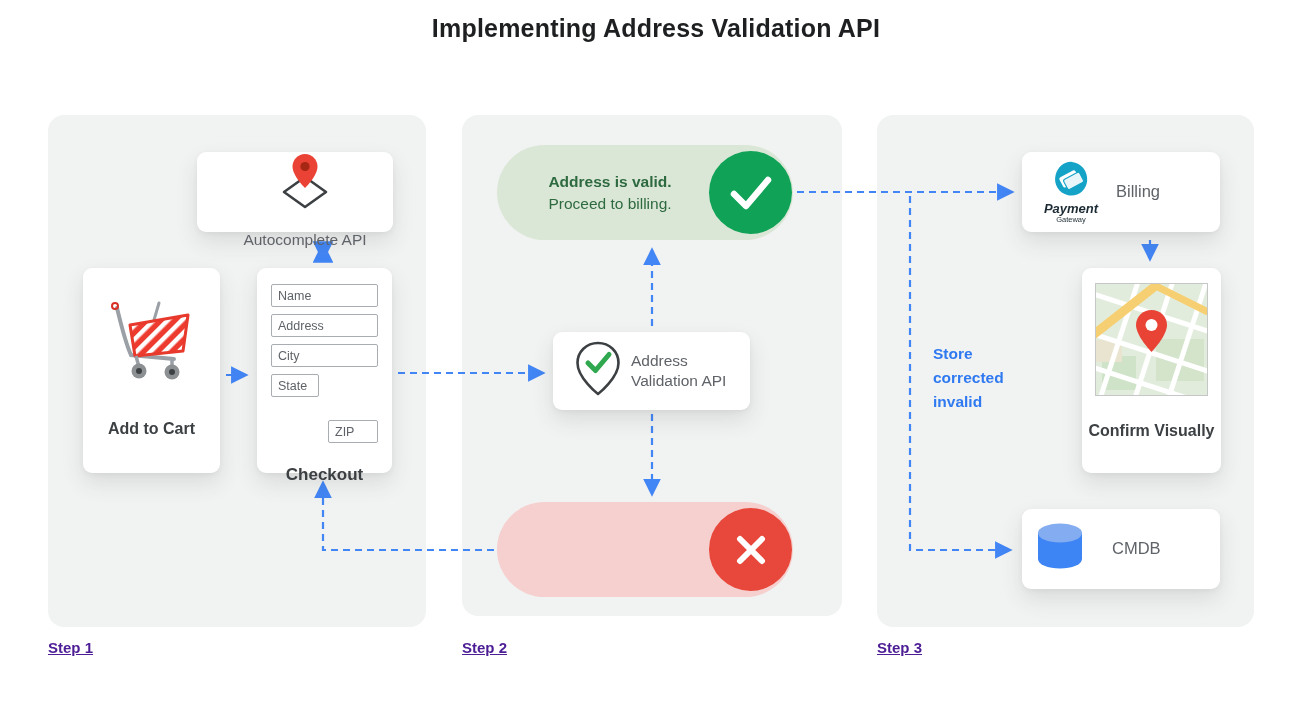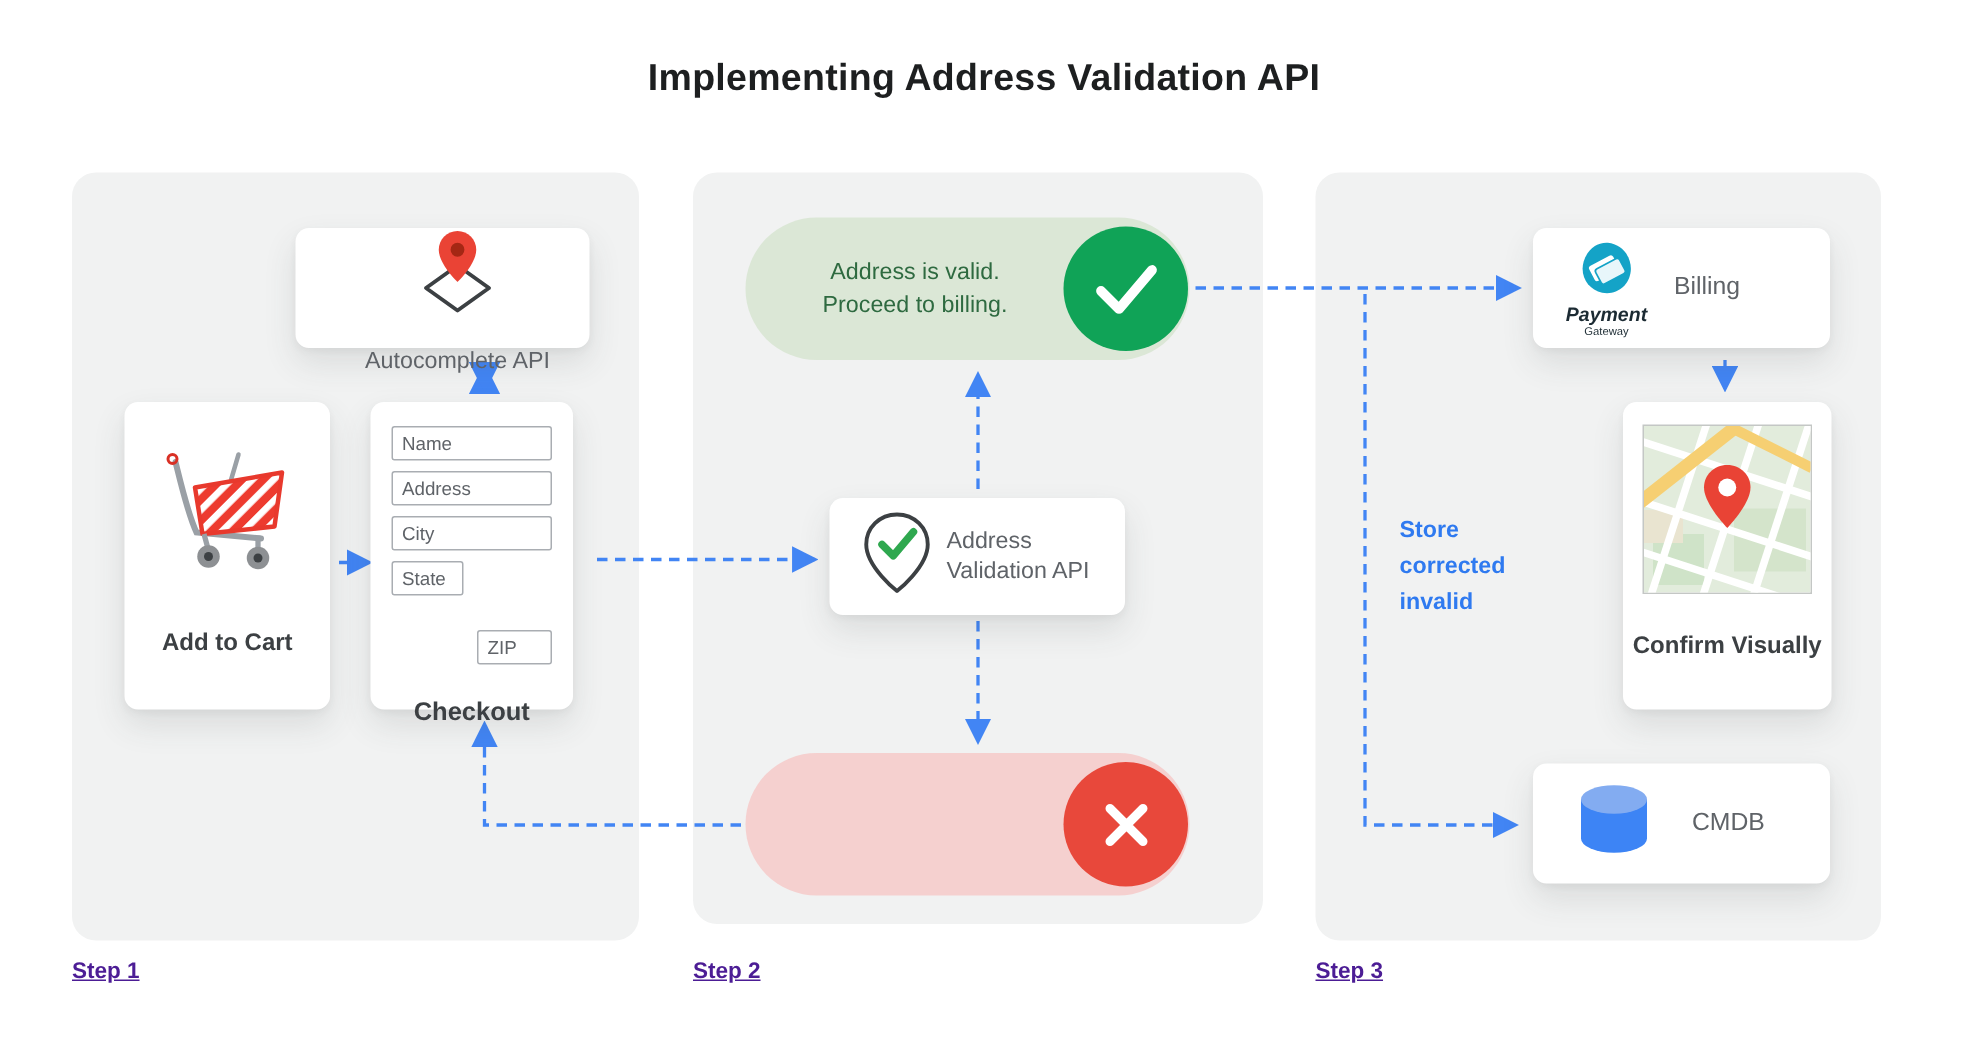--- a/index.html
+++ b/index.html
@@ -2,44 +2,44 @@
 <html><head>
 <meta charset="utf-8">
 <style>
   html,body{margin:0;padding:0;}
   body{
     width:1312px;height:704px;position:relative;background:#ffffff;
     font-family:"Liberation Sans", sans-serif;overflow:hidden;
   }
   .abs{position:absolute;}
   #page-title{
-    left:0;top:38px;width:1312px;text-align:center;
+    left:0;top:14px;width:1312px;text-align:center;
     font-size:25px;font-weight:700;color:#1d1f20;letter-spacing:.2px;
   }
   .panel{background:#f1f2f2;border-radius:16px;z-index:0;}
   #panel1{left:48px;top:115px;width:378px;height:512px;}
   #panel2{left:462px;top:115px;width:380px;height:501px;}
   #panel3{left:877px;top:115px;width:377px;height:512px;}
   .step-label{font-size:15px;font-weight:700;color:#4c1d95;z-index:2;text-decoration:underline;}
   #step1-label{left:48px;top:639px;}
   #step2-label{left:462px;top:639px;}
   #step3-label{left:877px;top:639px;text-align:center;}
   .card{
     background:#ffffff;border-radius:9px;z-index:2;
     box-shadow:0 10px 22px rgba(60,64,67,.12), 0 2px 5px rgba(60,64,67,.06);
   }
   .icon-card{display:flex;align-items:center;}
   .icon-card .lbl{font-size:15.5px;color:#5f6368;line-height:1.3;}
   #autocomplete-card{left:197px;top:152px;width:196px;height:80px;padding-left:20px;gap:16px;box-sizing:border-box;flex-direction:column;}
   #validation-card{left:553px;top:332px;width:197px;height:78px;padding-left:22px;gap:10px;box-sizing:border-box;}
   #billing-card{left:1022px;top:152px;width:198px;height:80px;box-sizing:border-box;padding-left:18px;gap:14px;}
-  #cmdb-card{left:1022px;top:509px;width:198px;height:80px;box-sizing:border-box;padding-left:28px;gap:26px;}
+  #cmdb-card{left:1022px;top:509px;width:198px;height:80px;box-sizing:border-box;padding-left:12px;gap:26px;}
   #billing-card .lbl,#cmdb-card .lbl{font-size:16.5px;}
   #cart-card{left:83px;top:268px;width:137px;height:205px;text-align:center;}
-  #checkout-card{left:247px;top:268px;width:135px;height:205px;box-sizing:border-box;padding:16px 14px;}
+  #checkout-card{left:257px;top:268px;width:135px;height:205px;box-sizing:border-box;padding:16px 14px;}
   #confirm-card{left:1082px;top:268px;width:139px;height:205px;text-align:center;}
   .caption{font-size:16px;font-weight:700;color:#3c4043;}
   #cart-card .caption{position:absolute;left:0;right:0;top:152px;}
   #cart-card svg{margin-top:26px;}
   #confirm-card .caption{position:absolute;left:0;right:0;top:152px;line-height:1.35;}
   .field{
     height:21px;border:1.3px solid #a9adb2;border-radius:2px;background:#fff;
     display:flex;align-items:center;padding-left:6px;margin-bottom:7px;
     font-size:12.5px;color:#5f6368;
   }
@@ -50,21 +50,21 @@
   #checkout-card .caption{text-align:center;margin-top:22px;font-size:17px;}
   .pill{border-radius:48px;z-index:2;}
   #valid-pill{left:497px;top:145px;width:296px;height:95px;background:#dbe7d6;}
   #invalid-pill{left:497px;top:502px;width:296px;height:95px;background:#f5d0cf;}
   .pill-text{
     position:absolute;left:32px;right:102px;top:50%;transform:translateY(-50%);
     text-align:center;font-size:15.5px;line-height:1.42;
   }
   #valid-pill .pill-text{color:#2e6a40;}
   #invalid-pill .pill-text{color:#8c2b22;}
-  .pill-text b{font-weight:400;}
+  .pill-text b{font-weight:700;}
   .pill-circle{
     position:absolute;right:1px;top:6px;width:83px;height:83px;border-radius:50%;
     display:flex;align-items:center;justify-content:center;
   }
   #valid-circle{background:#10a357;}
   #invalid-circle{background:#e8483b;}
   #map-frame{margin:15px auto 0 auto;width:111px;height:111px;border:1px solid #c4c7c5;box-sizing:content-box;}
   #store-note{left:933px;top:342px;width:96px;font-size:15.5px;font-weight:700;color:#2f7af0;line-height:1.55;z-index:2;}
   #arrow-layer{left:0;top:0;z-index:1;pointer-events:none;}
   .logo-block{width:62px;text-align:center;line-height:1;}

